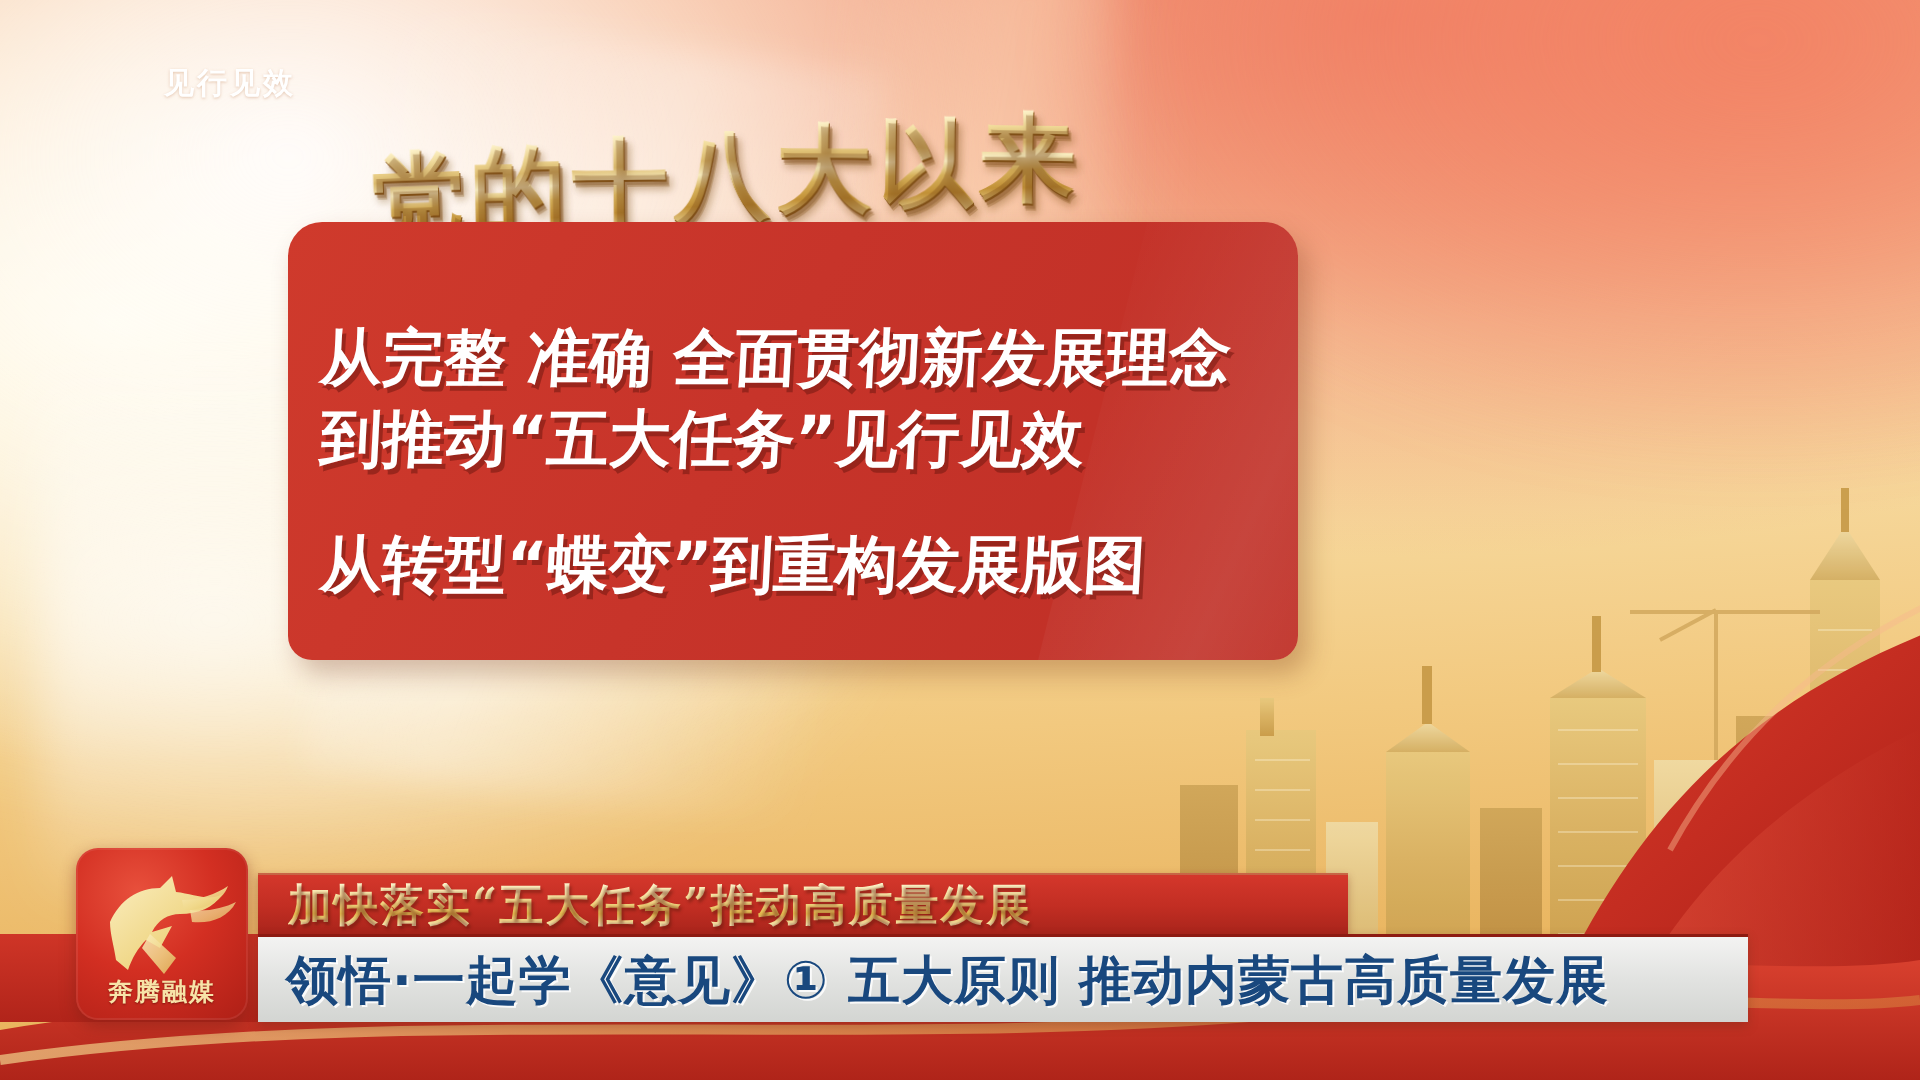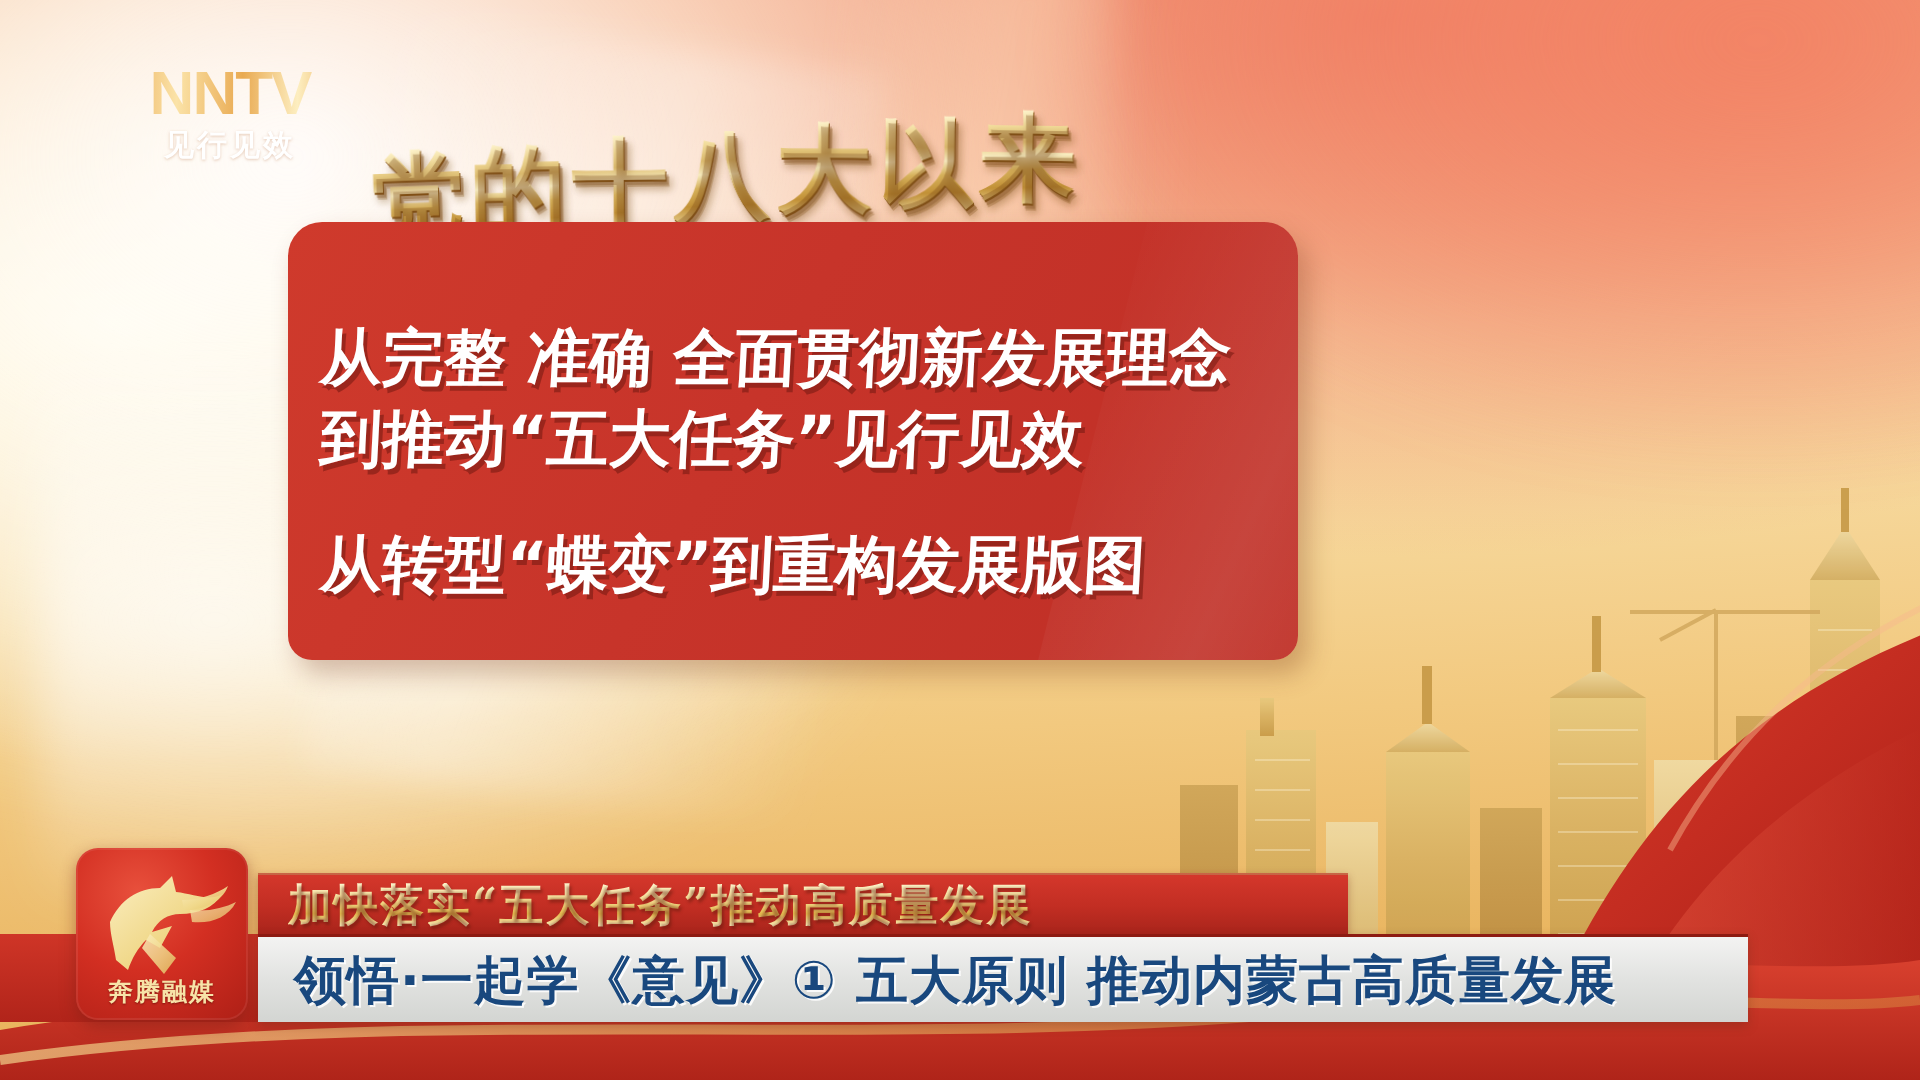--- a/index.html
+++ b/index.html
@@ -131,21 +131,21 @@
     background:linear-gradient(180deg,#fff7cf 0%,#f5dc8f 40%,#e8be50 70%,#fdf2c4 100%);
     -webkit-background-clip:text; background-clip:text; color:transparent;
     text-shadow:2px 3px 3px rgba(90,25,10,.45);
     letter-spacing:2px;
   }
 
   #title-bar{
     position:absolute; left:258px; bottom:58px; width:1490px; height:88px;
     background:linear-gradient(180deg,#f3f3f2 0%,#e2e3e1 48%,#d3d5d2 100%);
     border-top:3px solid #8d1b12;
-    display:flex; align-items:center; padding-left:36px;
+    display:flex; align-items:center; padding-left:28px;
     box-shadow:0 4px 10px rgba(90,40,20,.30);
     margin-top:24px;
   }
   #title-bar .tb{
     font-size:52px; font-weight:900; line-height:1; white-space:nowrap;
     color:#19487e; letter-spacing:1px;
     font-family:"DejaVu Sans","Liberation Sans",sans-serif;
     text-shadow:2px 2px 0 rgba(255,255,255,.85);
   }
 
@@ -260,21 +260,20 @@
         <stop offset="55%" stop-color="#e9bd63" stop-opacity=".7"></stop>
         <stop offset="100%" stop-color="#e0a84a" stop-opacity=".5"></stop>
       </linearGradient>
     </defs>
     <path d="M0,220 C420,150 900,205 1350,160 C1600,134 1790,170 1920,150 L1920,300 L0,300 Z" fill="url(#rb)"></path>
     <path d="M0,250 C430,190 880,245 1330,200 C1590,174 1800,205 1920,190" stroke="url(#gb)" stroke-width="10" fill="none" opacity=".75"></path>
     <path d="M0,180 C360,120 760,175 1180,130" stroke="#f7c79a" stroke-width="5" fill="none" opacity=".35"></path>
   </svg>
 
   <div id="bug">
-    <div class="nn">NNTV</div>
     <div class="cn">见行见效</div>
   </div>
 
   <div id="goldline">
     <span class="gch g0">党</span>
     <span class="gch g1">的</span>
     <span class="gch g2">十</span>
     <span class="gch g3">八</span>
     <span class="gch g4">大</span>
     <span class="gch g5">以</span>

